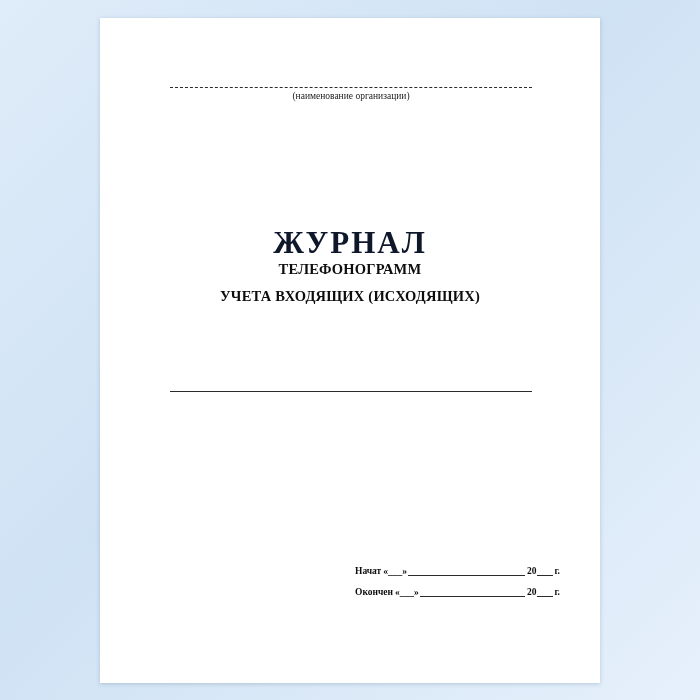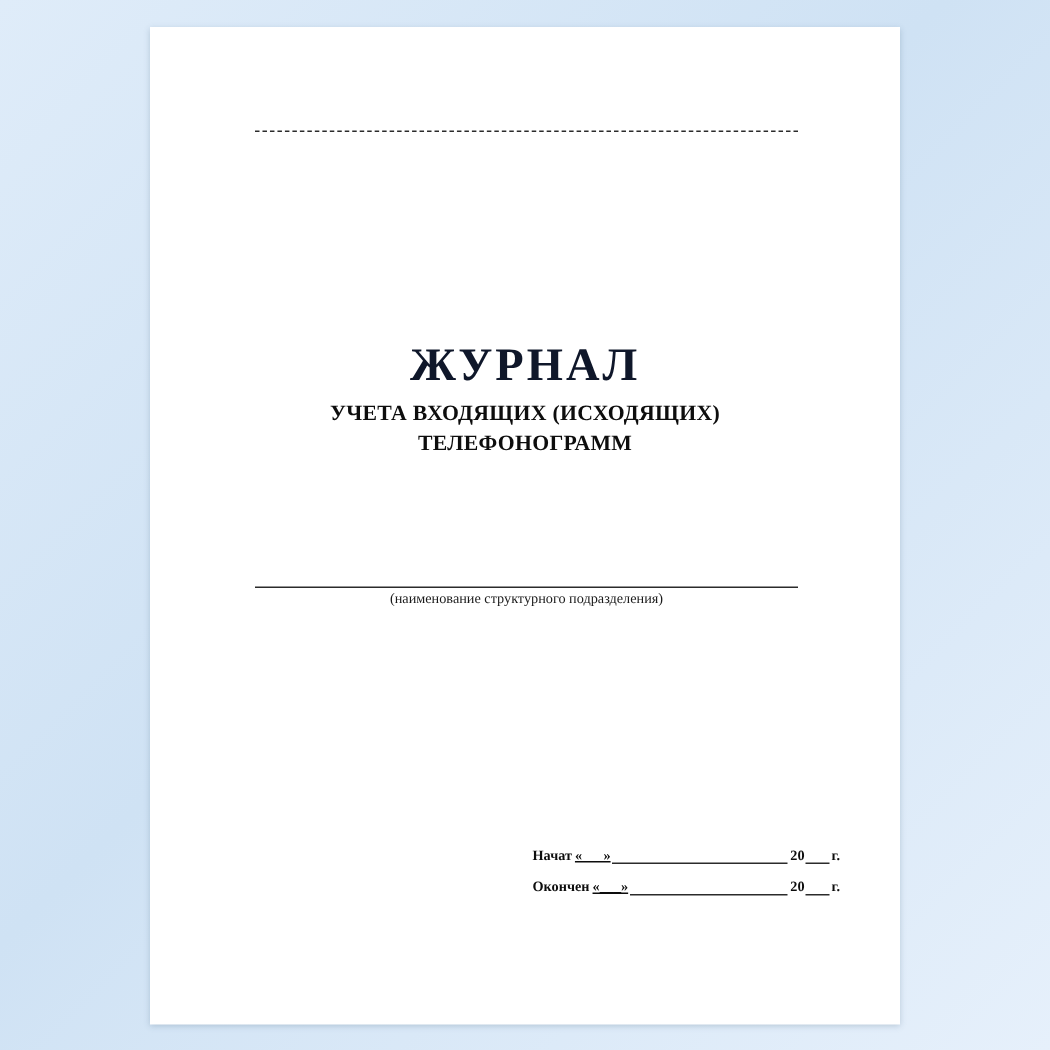--- a/index.html
+++ b/index.html
@@ -92,21 +92,20 @@
     display: flex;
     align-items: center;
     margin-bottom: 11px;
     white-space: nowrap;
   }
   .f-label {
     margin-right: 2px;
   }
   .f-quote {
     letter-spacing: 0px;
-    text-decoration: underline;
   }
   .f-fill {
     flex: 1 1 auto;
     border-bottom: 1px solid #2b2b2b;
     height: 9px;
     margin: 0 1px;
   }
   .f-year {
     margin-left: 1px;
   }
@@ -120,31 +119,31 @@
 </style>
 </head>
 <body>
 
 <div class="bg"></div>
 
 <div class="page">
 
   <div class="org-block">
     <div class="dotted-line"></div>
+    <div class="caption">(наименование организации)</div>
   </div>
 
   <div class="title-block">
     <div class="title-main">ЖУРНАЛ</div>
+    <div class="title-sub" style="margin-top:0">ТЕЛЕФОНОГРАММ</div>
     <div class="title-sub">УЧЕТА ВХОДЯЩИХ (ИСХОДЯЩИХ)</div>
-    <div class="title-sub" style="margin-top:0">ТЕЛЕФОНОГРАММ</div>
   </div>
 
   <div class="dept-block">
     <div class="solid-line"></div>
-    <div class="caption">(наименование структурного подразделения)</div>
   </div>
 
   <div class="footer-block">
 
     <div class="footer-row">
       <span class="f-label">Начат</span>
       <span class="f-quote">«___»</span>
       <span class="f-fill"></span>
       <span class="f-year">20</span>
       <span class="f-yearfill"></span>

